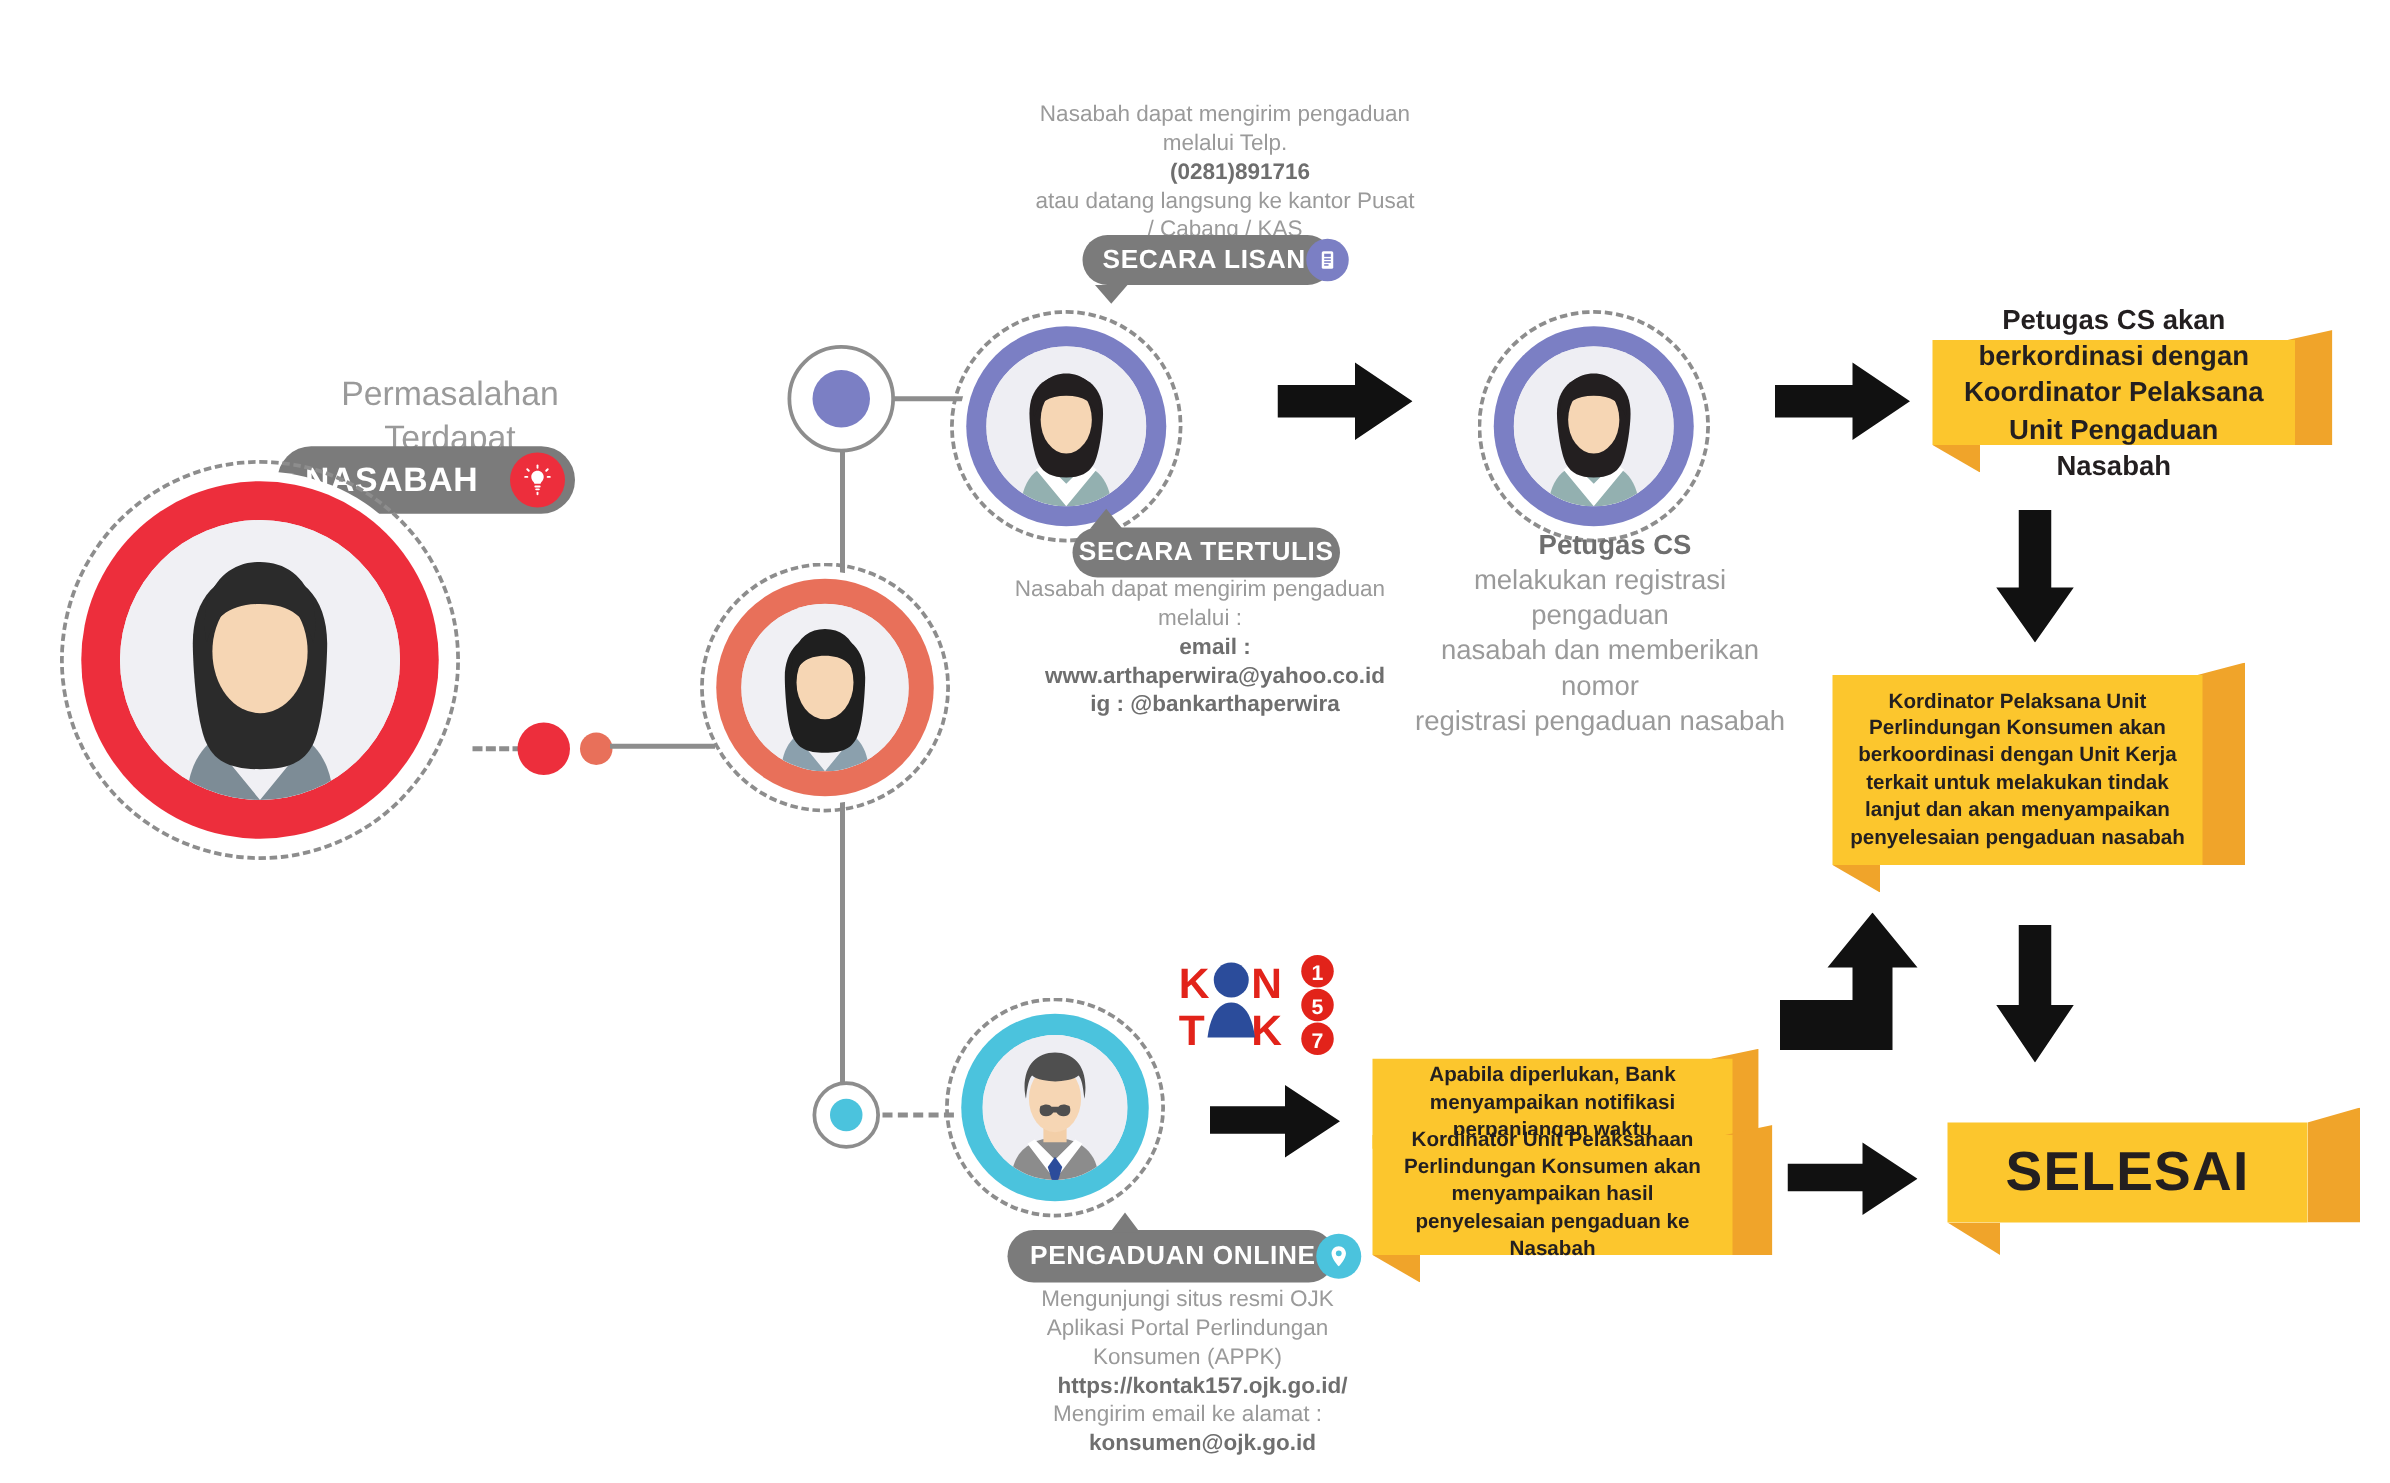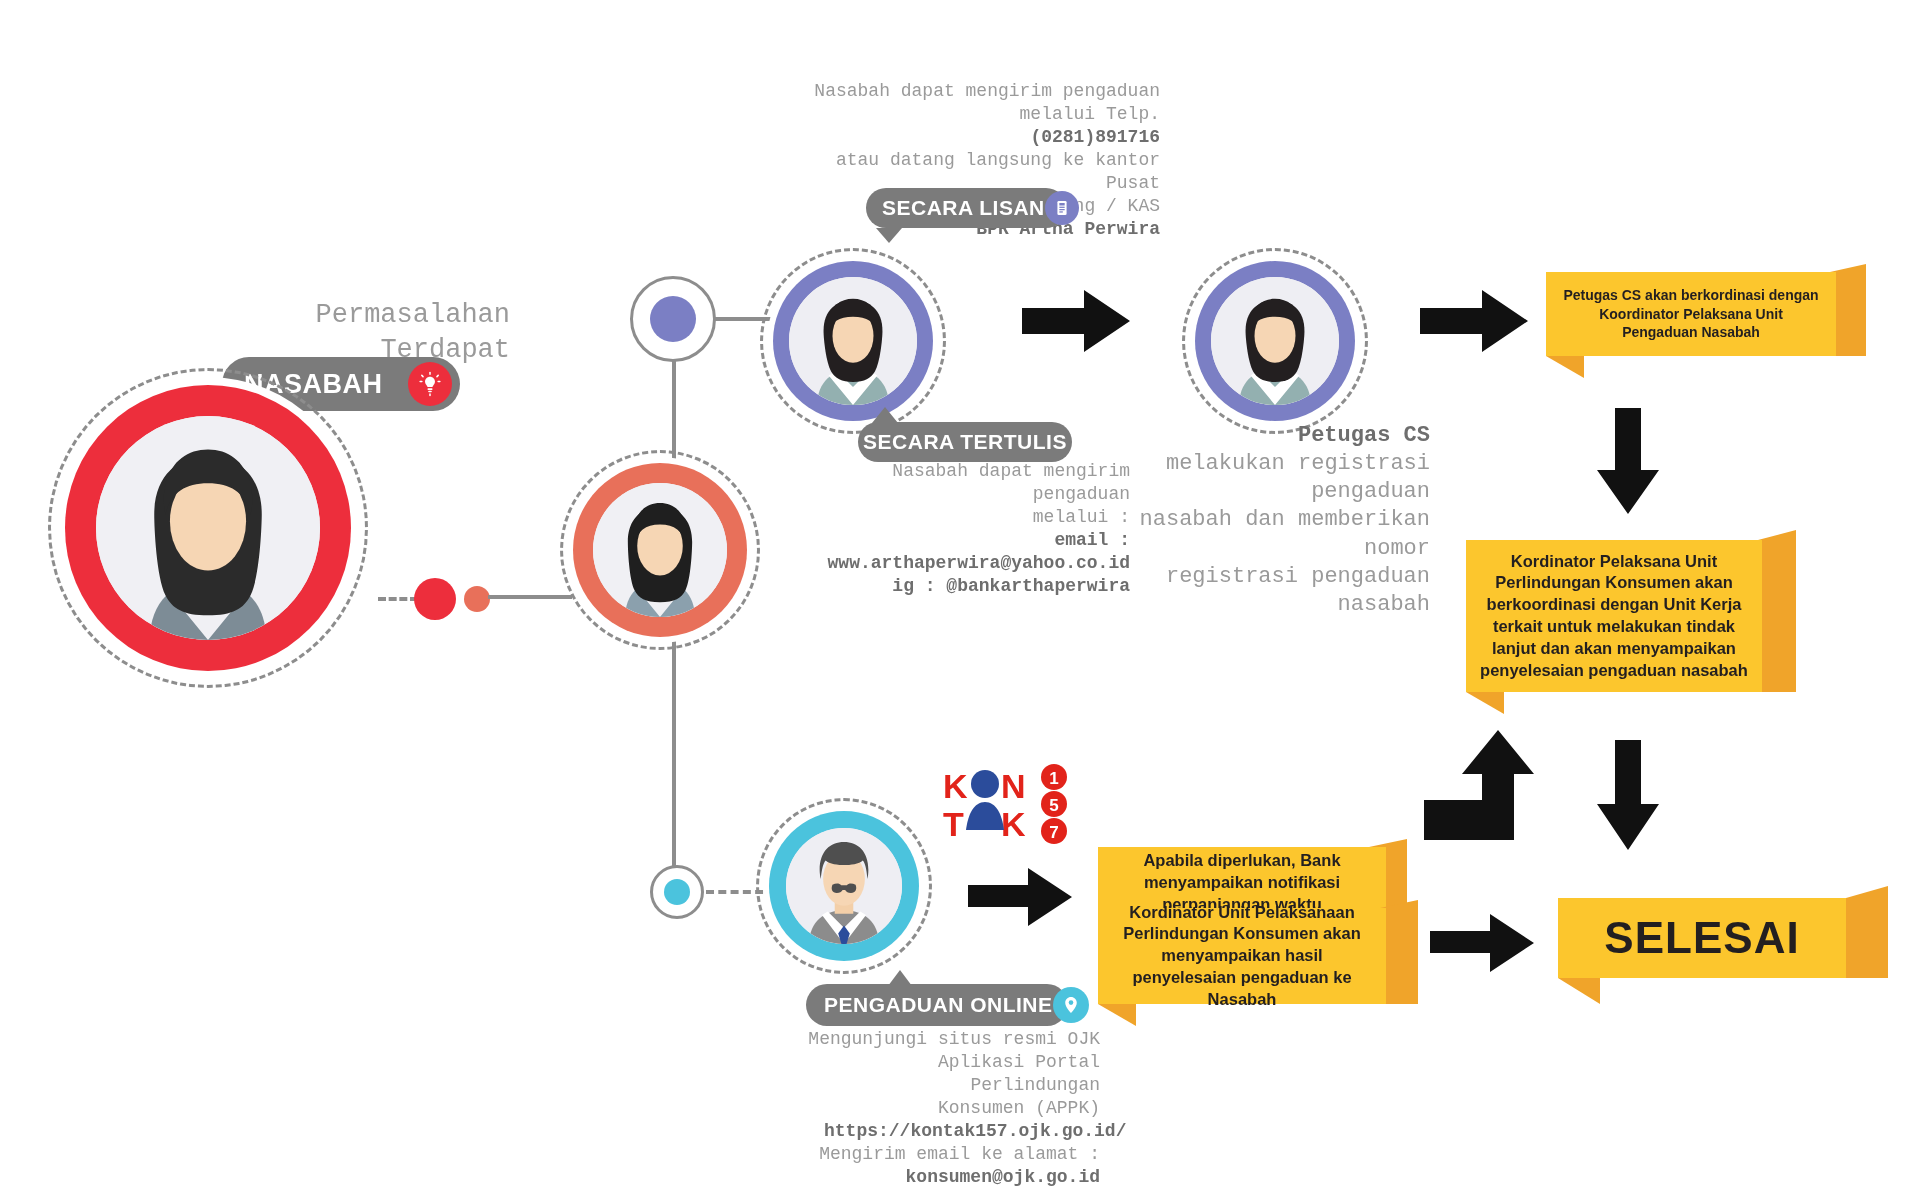--- a/index.html
+++ b/index.html
@@ -21,21 +21,21 @@
   
   .pill{position:absolute;background:#7b7b7b;border-radius:100px;
         display:flex;align-items:center;color:#ffffff;font-weight:bold;
         letter-spacing:.5px;box-sizing:border-box;}
   .pill .txt{white-space:nowrap;}
   .pill .badge{border-radius:50%;display:flex;align-items:center;
         justify-content:center;flex:0 0 auto;}
   .pill-tail{position:absolute;width:0;height:0;}
 
   
-  .tx{position:absolute;text-align:right;color:#9a9a9a;line-height:1.28;font-family:Liberation Mono, monospace;}
+  .tx{position:absolute;text-align:center;color:#9a9a9a;line-height:1.28;}
   .tx .bold{font-weight:bold;color:#6e6e6e;margin-left:24px;}
 
   
   .ribbon{position:absolute;}
   .ribbon .body{position:absolute;background:#FCC62D;display:flex;
         align-items:center;justify-content:center;text-align:center;
         color:#231f20;font-weight:bold;box-sizing:border-box;padding:6px 14px;
         line-height:1.32;}
   .ribbon .fold-r{position:absolute;background:#F0A42A;}
   .ribbon .fold-bl{position:absolute;background:#F0A42A;}
@@ -231,21 +231,21 @@
 
   <div class="arrow" style="left:1420px;top:288px;">
     <svg width="108" height="66" viewBox="0 0 108 66">
       <path d="M0 20h62V2l46 31-46 31V46H0z" fill="#111111"></path>
     </svg>
   </div>
 
   <div class="ribbon" style="left:1546px;top:272px;width:320px;height:84px;">
     <div class="fold-r" style="right:0;top:-8px;width:36px;height:100px;
                 clip-path:polygon(0 8px,100% 0,100% 92px,0 92px);"></div>
-    <div class="body" style="left:0;top:0;width:290px;height:84px;font-size:14px;">
+    <div class="body" style="left:0;top:0;width:290px;height:84px;font-size:22px;">
       <span>Petugas CS akan berkordinasi dengan Koordinator Pelaksana Unit Pengaduan Nasabah</span>
     </div>
     <div class="fold-bl" style="left:0;top:84px;width:38px;height:22px;
                 clip-path:polygon(0 0,100% 0,100% 100%);"></div>
   </div>
 
   <div class="arrow" style="left:1595px;top:408px;">
     <svg width="66" height="106" viewBox="0 0 66 106">
       <path d="M20 0h26v62h18l-31 44-31-44h18z" fill="#111111"></path>
     </svg>

